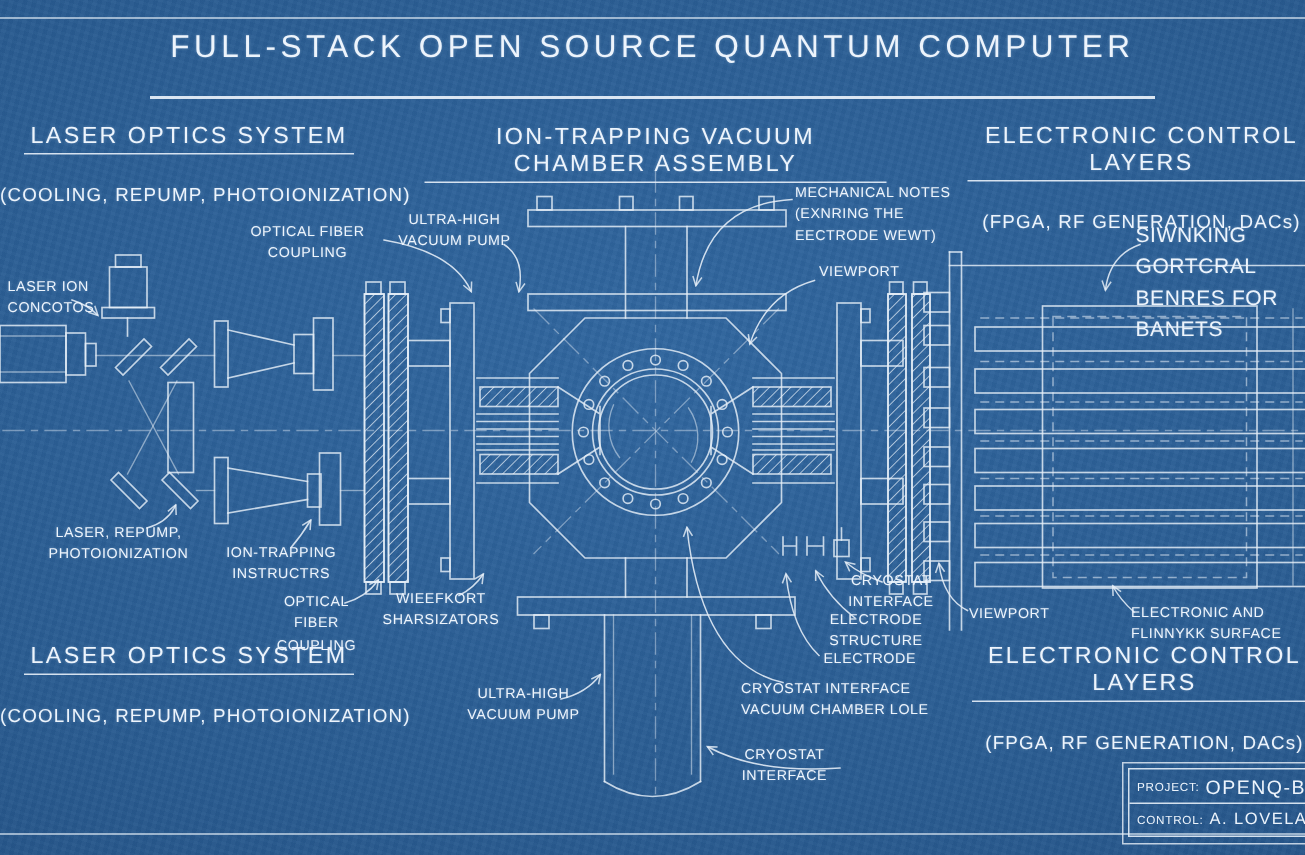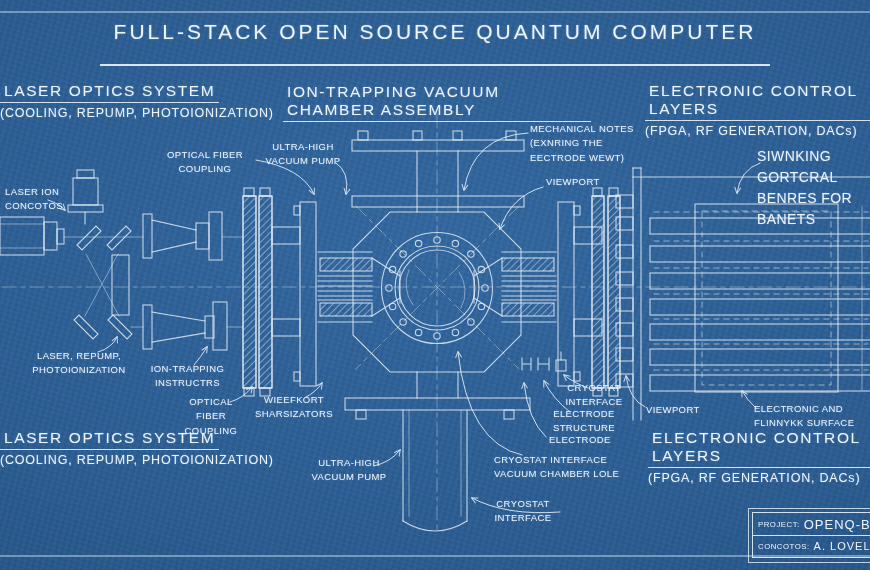--- a/index.html
+++ b/index.html
@@ -21,24 +21,24 @@
   svg#drawing .thin{stroke-opacity:.5;stroke-width:.9;}
   svg#drawing .dash{stroke-dasharray:5 5;stroke-opacity:.55;stroke-width:1;}
   svg#drawing .ldr{stroke-width:1;stroke-opacity:.88;fill:none;}
   svg#drawing .hatchfill{fill:url(#hatch);}
   
   .lbl{
     position:absolute;font-size:9.5px;letter-spacing:.4px;line-height:1.5;
     white-space:pre-line;text-shadow:0 0 2px rgba(205,230,252,.3);
   }
   .c{text-align:center;} .l{text-align:left;}
-  .hdr{position:absolute;text-align:left;text-shadow:0 0 2px rgba(205,230,252,.3);}
+  .hdr{position:absolute;text-align:center;text-shadow:0 0 2px rgba(205,230,252,.3);}
   .hdr .t{display:inline-block;font-size:15.5px;letter-spacing:1.6px;
     border-bottom:1.5px solid rgba(237,244,252,.88);padding:0 4px 2px;}
-  .hdr .s{display:block;font-size:12.5px;letter-spacing:.8px;margin-top:3px;white-space:nowrap;}
+  .hdr .s{display:block;font-size:12.5px;letter-spacing:.8px;margin-top:20px;white-space:nowrap;}
   #main-title{position:absolute;left:0;top:20px;width:870px;text-align:center;
     text-shadow:0 0 2px rgba(205,230,252,.35);}
   #main-title .t{display:inline-block;font-size:21px;letter-spacing:3px;
     border-bottom:2px solid rgba(237,244,252,.9);padding:0 14px 20px;}
   
   #hdr-laser-top{left:0;top:82px;width:252px;}
   #hdr-chamber{left:283px;top:83px;width:308px;}
   #hdr-elec-top{left:645px;top:82px;width:232px;}
   #hdr-laser-bottom{left:0;top:429px;width:252px;}
   #hdr-elec-bottom{left:648px;top:429px;width:230px;}
@@ -371,18 +371,18 @@
   <div class="lbl l" id="lbl-elec-surface">ELECTRONIC AND
 FLINNYKK SURFACE</div>
 
   <div id="title-block-outer"></div>
   <div id="title-block">
     <div class="tb-row">
       <span class="tb-label">PROJECT:</span>
       <span class="tb-value">OPENQ-BI</span>
     </div>
     <div class="tb-row">
-      <span class="tb-label">CONCOTOS:</span>
+      <span class="tb-label">CONTROL:</span>
       <span class="tb-value tb-value-sm">A. LOVELA</span>
     </div>
   </div>
 
 </div>
 
 </body></html>

